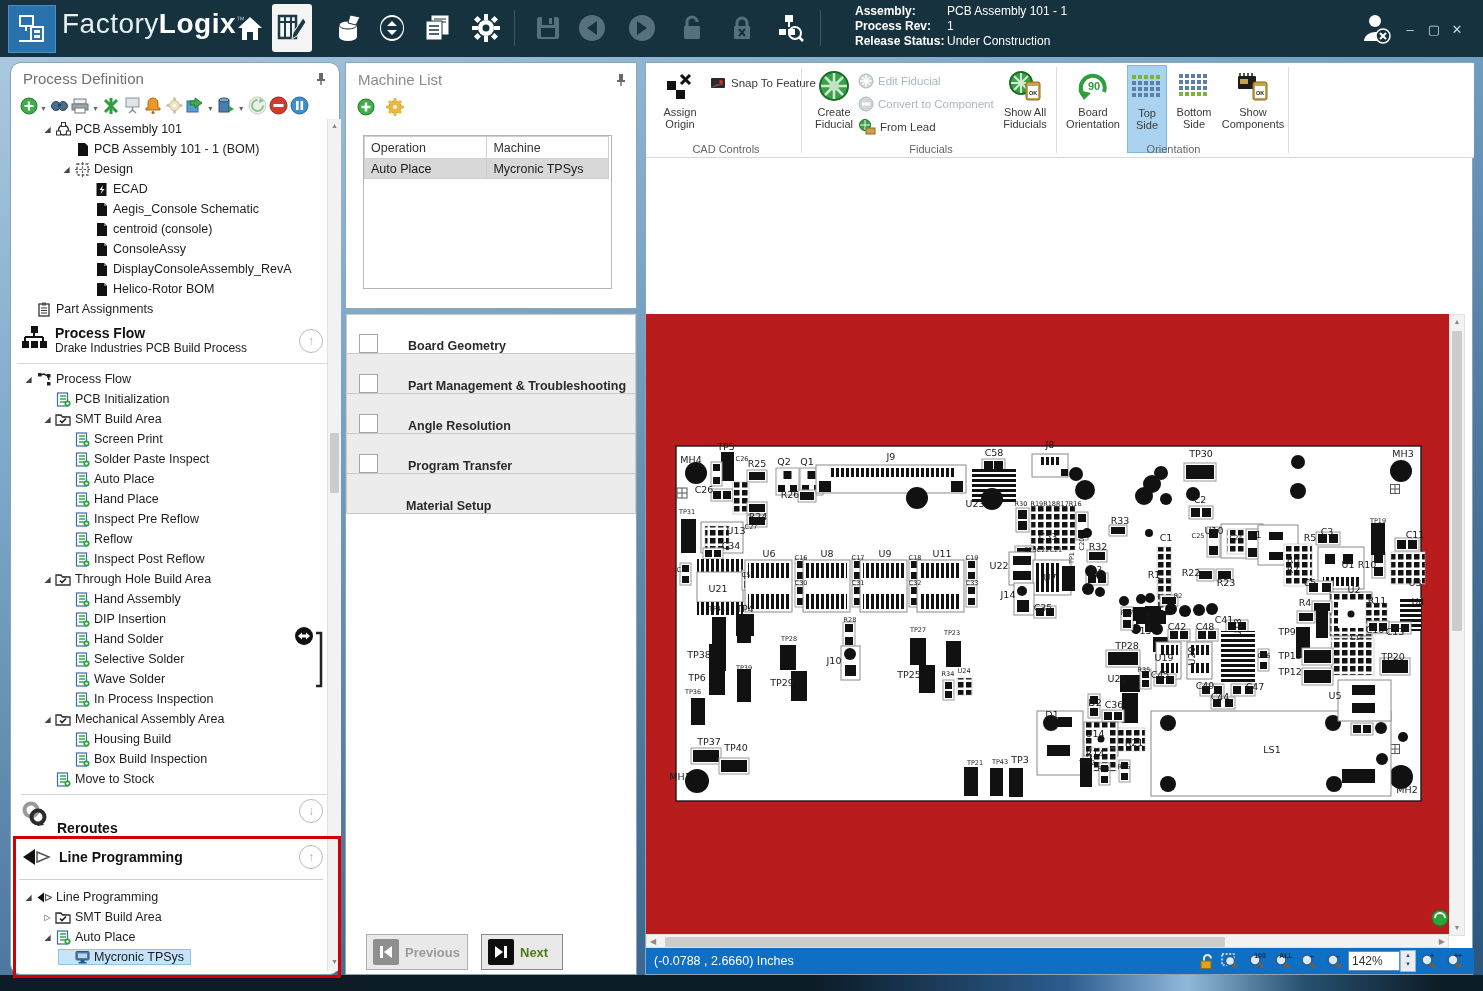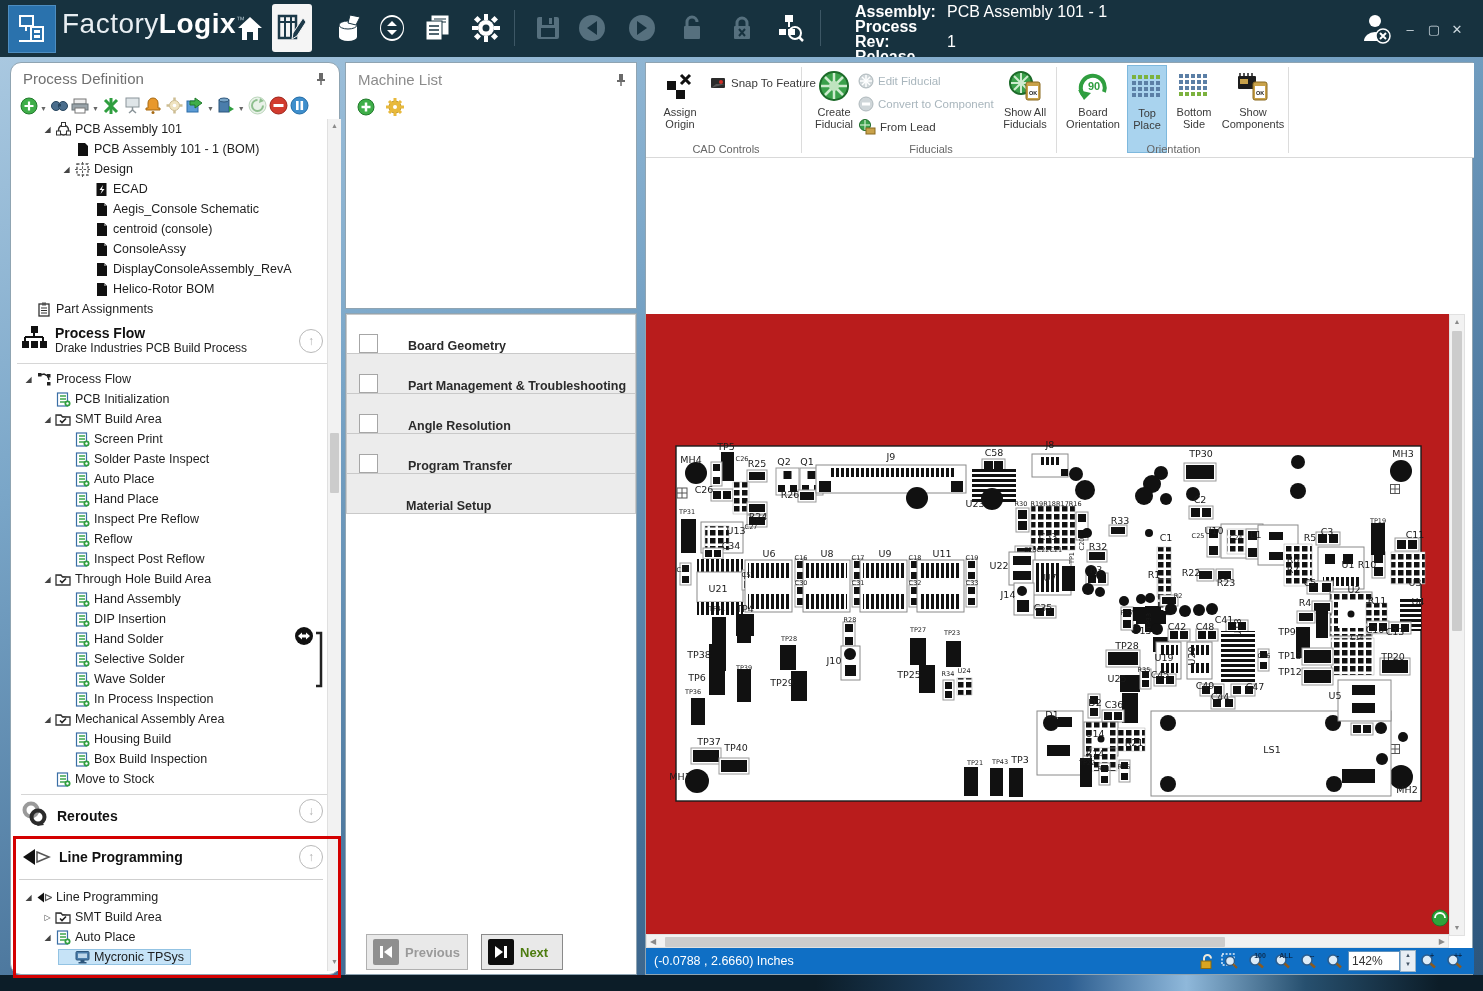--- a/index.html
+++ b/index.html
@@ -9,21 +9,21 @@
   
   #titlebar{left:0;top:0;width:1483px;height:57px;background:#17323f;color:#fff;}
   #logo{left:8px;top:5px;width:46px;height:46px;background:#2a72ad;border:1px solid #4d8dc0;display:flex;align-items:center;justify-content:center;}
   #brand{left:62px;top:8px;font-size:28px;color:#fff;letter-spacing:.5px;}
   #brand .light{font-weight:400;color:#e8eef2;}
   #brand .bold{font-weight:700;}
   #brand sup{font-size:9px;color:#9fb3bd;}
   .tb-ico{top:8px;width:40px;height:40px;display:flex;align-items:center;justify-content:center;}
   .tb-ico.active{background:#f5f5f5;border-radius:3px;top:4px;height:48px;}
   .tb-div{top:10px;width:1px;height:36px;background:#3d5765;}
-  .asm-info{color:#fff;font-size:16px;line-height:15px;}
+  .asm-info{color:#fff;font-size:12px;line-height:15px;}
   .asm-info b{display:inline-block;width:92px;font-weight:700;}
   .winbtn{top:22px;color:#cdd9df;font-size:13px;width:20px;text-align:center;cursor:default;}
   
   #mainbg{left:0;top:57px;width:1483px;height:918px;background:linear-gradient(160deg,#a9c8e0 0%,#7aa6c8 30%,#446f96 70%,#2d567c 100%);}
   #bottomstrip{left:0;top:975px;width:1483px;height:16px;background:linear-gradient(90deg,#0c1d28 55%,#2c5d8f 72%,#8fb8da 80%,#27506f 88%,#0c1d28 97%);}
   .panel{background:#fff;border:1px solid #8fa4b2;box-sizing:border-box;}
   
   #leftpanel{left:10px;top:62px;width:330px;height:913px;border-radius:11px;}
   .pane-title{font-size:15px;color:#707070;}
   .tree-row{display:flex;align-items:center;height:20px;font-size:12.5px;color:#1d1d1d;white-space:nowrap;}
@@ -734,21 +734,21 @@
         <path d="M22 7 h5 v53 h-5" fill="none" stroke="#222" stroke-width="2.5"></path>
       </svg>
   </div>
 
   <div class="abs sec-head" style="left:10px;top:731px;width:306px;border-top:1px solid #d6d6d6;padding-top:6px">
     <svg width="30" height="26">
         <circle cx="10" cy="9" r="6.5" fill="none" stroke="#9a9a9a" stroke-width="4"></circle>
         <circle cx="17" cy="16" r="6.5" fill="none" stroke="#2b2b2b" stroke-width="4"></circle>
         <path d="M20 20 l-4 5 l7 -1 z" fill="#2b2b2b"></path>
       </svg>
-    <div class="sec-title" style="margin-left:6px;margin-top:7px">Reroutes</div>
+    <div class="sec-title" style="margin-left:6px;margin-top:19px">Reroutes</div>
   </div>
   <div class="abs circbtn" style="left:288px;top:736px">↓</div>
 
   <div class="abs sec-head" style="left:10px;top:784px">
     <svg width="32" height="22">
         <path d="M14 2 L2 10 L14 18 Z" fill="#111"></path>
         <path d="M16 5 L28 10 L16 15 Z" fill="none" stroke="#555" stroke-width="1.5"></path>
       </svg>
     <div class="sec-title" style="margin-left:6px;margin-top:2px">Line Programming</div>
   </div>
@@ -840,20 +840,34 @@
             <line x1="0" y1="9" x2="4" y2="9"></line>
             <line x1="14" y1="9" x2="18" y2="9"></line>
             <line x1="3" y1="3" x2="6" y2="6"></line>
             <line x1="12" y1="12" x2="15" y2="15"></line>
             <line x1="15" y1="3" x2="12" y2="6"></line>
             <line x1="3" y1="15" x2="6" y2="12"></line>
           </g>
           <circle cx="9" cy="9" r="2" fill="#fff"></circle>
         </svg>
       </span>
+  </div>
+  <div class="abs mlist-wrap" style="left:17px;top:72px">
+    <table class="mlist" id="machineTable">
+        <tbody>
+          <tr>
+            <th style="width:122px">Operation</th>
+            <th style="width:122px">Machine</th>
+          </tr>
+          <tr>
+            <td>Auto Place</td>
+            <td>Mycronic TPSys</td>
+          </tr>
+        </tbody>
+      </table>
   </div>
 </div>
 
 <div id="midbottom" class="panel abs">
   <div id="accordion" class="abs" style="left:0;top:0;width:290px">
       <div class="acc-item first">
         <span class="acc-chk"></span>
         <span class="acc-label">Board Geometry</span>
       </div>
       <div class="acc-item">
@@ -1017,21 +1031,21 @@
             <rect x="12" y="12" width="4" height="4" fill="#5b7fa6"></rect>
             <rect x="18" y="12" width="4" height="4" fill="#5b7fa6"></rect>
             <rect x="24" y="12" width="4" height="4" fill="#5b7fa6"></rect>
             <rect x="0" y="18" width="4" height="4" fill="#5b7fa6"></rect>
             <rect x="6" y="18" width="4" height="4" fill="#5b7fa6"></rect>
             <rect x="12" y="18" width="4" height="4" fill="#5b7fa6"></rect>
             <rect x="18" y="18" width="4" height="4" fill="#5b7fa6"></rect>
             <rect x="24" y="18" width="4" height="4" fill="#5b7fa6"></rect>
           </svg>
         </span>
-      <span>Top Place</span>
+      <span>Top Side</span>
     </div>
     <div class="rib-big abs" style="left:524px;top:6px;width:48px">
       <span class="ric" id="gridBottom">
           <svg width="30" height="24">
             <rect x="0" y="0" width="4" height="4" fill="#5b7fa6"></rect>
             <rect x="6" y="0" width="4" height="4" fill="#5b7fa6"></rect>
             <rect x="12" y="0" width="4" height="4" fill="#5b7fa6"></rect>
             <rect x="18" y="0" width="4" height="4" fill="#5b7fa6"></rect>
             <rect x="24" y="0" width="4" height="4" fill="#5b7fa6"></rect>
             <rect x="0" y="6" width="4" height="4" fill="#5b7fa6"></rect>

